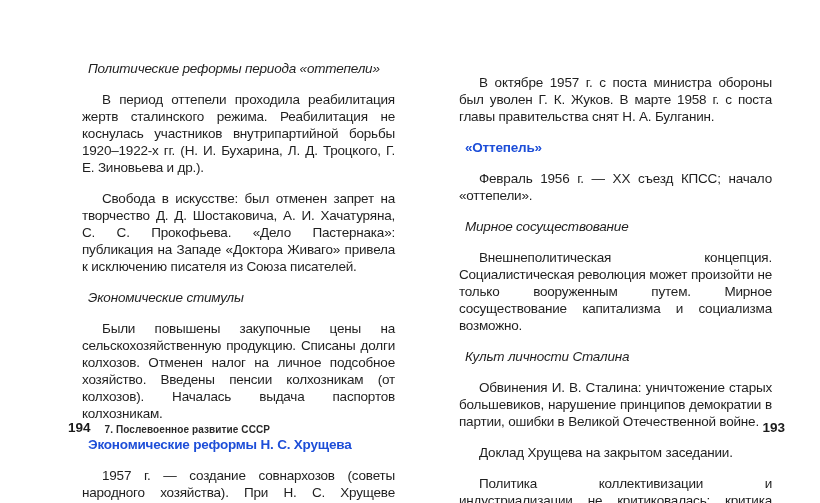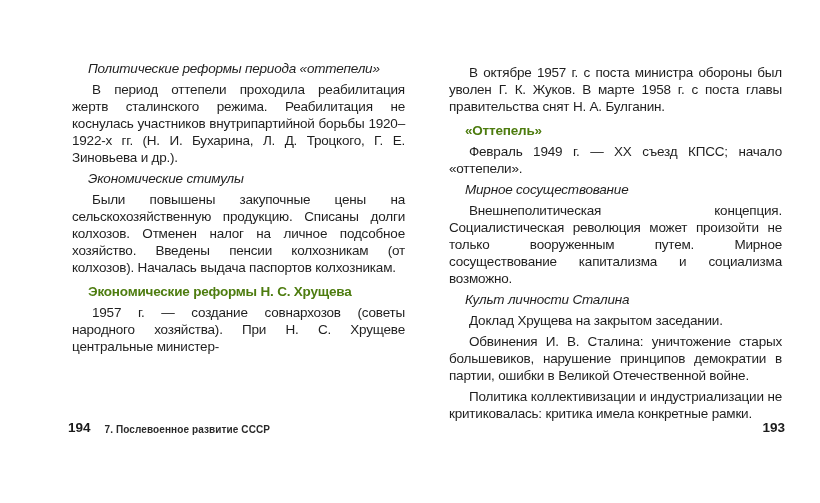--- a/index.html
+++ b/index.html
@@ -21,34 +21,34 @@
     top: 60px;
     width: 341px;
     font-size: 13.5px;
     line-height: 17px;
     letter-spacing: -0.2px;
   }
   .page-left  { left: 68px; }
   .page-right { left: 445px; }
 
   .para {
-    margin: 4px;
+    margin: 14px;
     text-indent: 20px;
     text-align: justify;
   }
   .lead {
     margin: 0;
     text-indent: 20px;
     font-style: italic;
   }
   .heading {
     margin: 7px 0 2px 0;
     text-indent: 20px;
     font-weight: bold;
-    color: #4d7c0f;
+    color: #1d4ed8;
   }
 
   .footer {
     position: absolute;
     top: 420px;
     display: flex;
     align-items: flex-end;
     gap: 14px;
     white-space: nowrap;
   }
@@ -68,35 +68,36 @@
   }
 </style>
 </head>
 <body>
 
 <div class="spread">
 
   <div class="page page-left">
     <p class="lead">Политические реформы периода «оттепели»</p>
     <p class="para">В период оттепели проходила реабилитация жертв сталинского режима. Реабилитация не коснулась участников внутрипартийной борьбы 1920–1922-х гг. (Н. И. Бухарина, Л. Д. Троцкого, Г. Е. Зиновьева и др.).</p>
+    <p class="para">Свобода в искусстве: был отменен запрет на творчество Д. Д. Шостаковича, А. И. Хачатуряна, С. С. Прокофьева. «Дело Пастернака»: публикация на Западе «Доктора Живаго» привела к исключению писателя из Союза писателей.</p>
     <p class="lead">Экономические стимулы</p>
     <p class="para">Были повышены закупочные цены на сельскохозяйственную продукцию. Списаны долги колхозов. Отменен налог на личное подсобное хозяйство. Введены пенсии колхозникам (от колхозов). Началась выдача паспортов колхозникам.</p>
     <p class="heading">Экономические реформы Н. С. Хрущева</p>
     <p class="para">1957 г. — создание совнархозов (советы народного хозяйства). При Н. С. Хрущеве центральные министер-</p>
   </div>
 
   <div class="page page-right">
     <p class="para">В октябре 1957 г. с поста министра обороны был уволен Г. К. Жуков. В марте 1958 г. с поста главы правительства снят Н. А. Булганин.</p>
     <p class="heading">«Оттепель»</p>
-    <p class="para">Февраль 1949 г. — XX съезд КПСС; начало «оттепели».</p>
+    <p class="para">Февраль 1956 г. — XX съезд КПСС; начало «оттепели».</p>
     <p class="lead">Мирное сосуществование</p>
     <p class="para">Внешнеполитическая концепция. Социалистическая революция может произойти не только вооруженным путем. Мирное сосуществование капитализма и социализма возможно.</p>
     <p class="lead">Культ личности Сталина</p>
+    <p class="para">Обвинения И. В. Сталина: уничтожение старых большевиков, нарушение принципов демократии в партии, ошибки в Великой Отечественной войне.</p>
     <p class="para">Доклад Хрущева на закрытом заседании.</p>
-    <p class="para">Обвинения И. В. Сталина: уничтожение старых большевиков, нарушение принципов демократии в партии, ошибки в Великой Отечественной войне.</p>
     <p class="para">Политика коллективизации и индустриализации не критиковалась: критика имела конкретные рамки.</p>
   </div>
 
   <div class="footer footer-left">
     <span class="page-number">194</span>
     <span class="running-title">7. Послевоенное развитие СССР</span>
   </div>
 
   <div class="footer footer-right">
     <span class="page-number">193</span>

